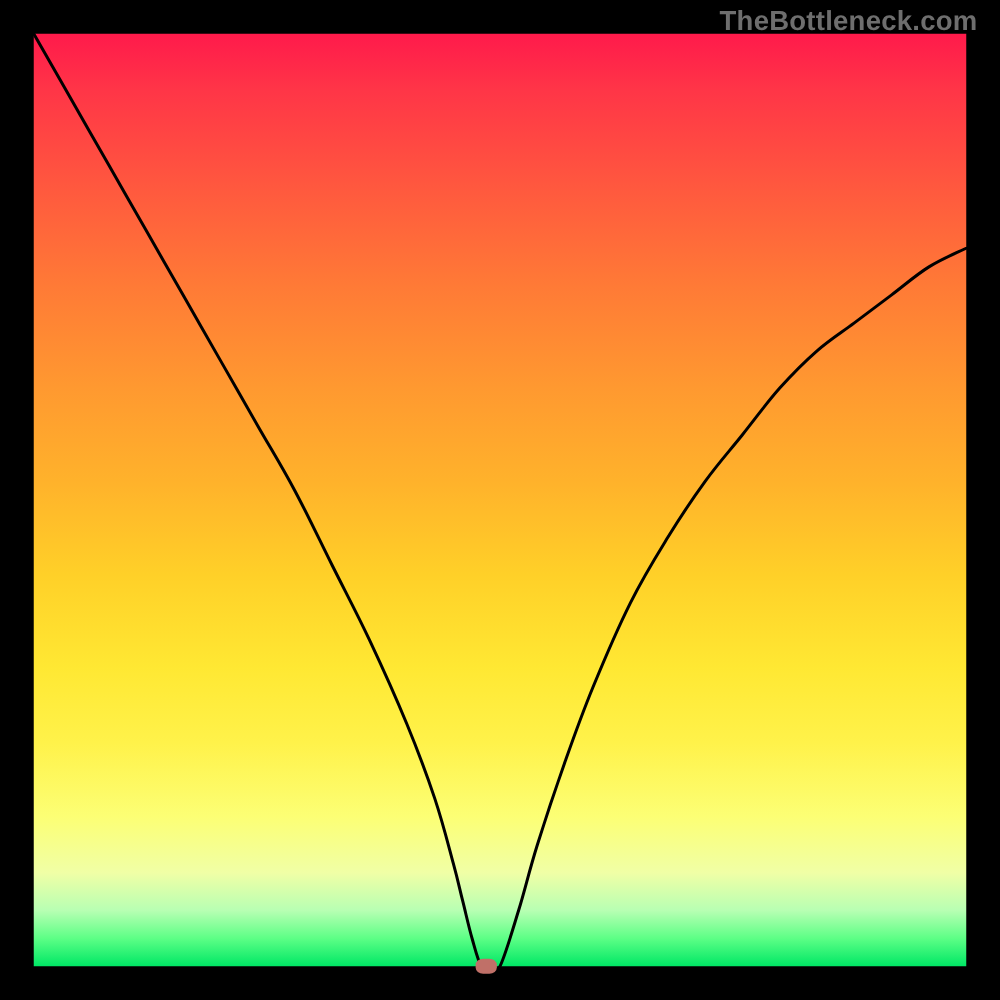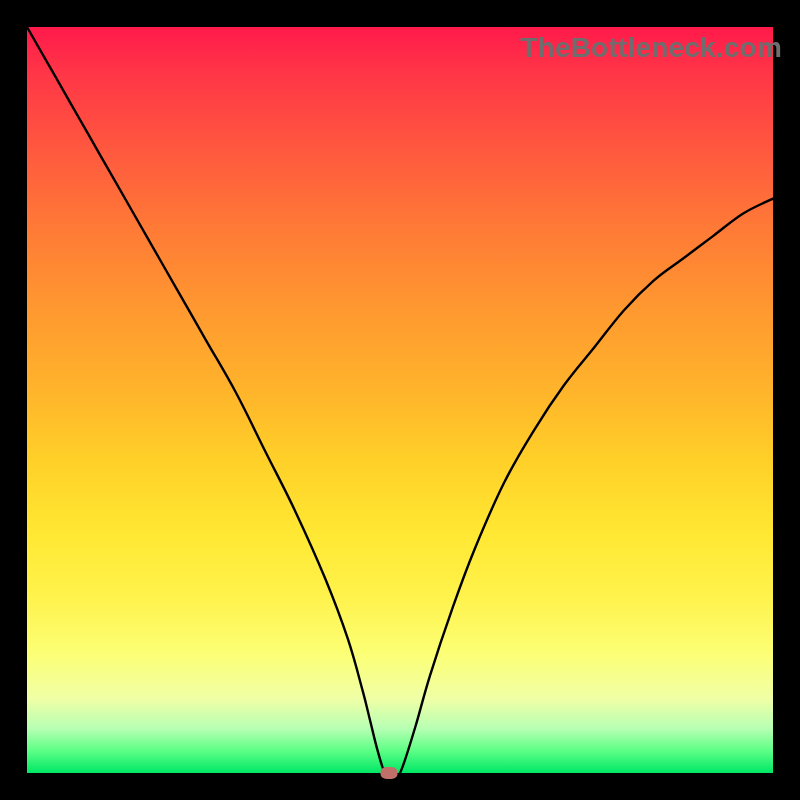--- a/index.html
+++ b/index.html
@@ -15,26 +15,25 @@
     position: relative;
     width: 800px;
     height: 800px;
     background: #000;
   }
   .watermark {
     position: absolute;
     top: 4px;
     right: 18px;
     color: #6e6e6e;
-    font-size: 28px;
+    font-size: 22px;
     font-weight: 600;
     letter-spacing: 0.2px;
     z-index: 10;
     user-select: none;
-    margin-top: 28px;
   }
   .plot-wrap {
     position: absolute;
     left: 27px;
     top: 27px;
     width: 746px;
     height: 746px;
     background: linear-gradient(to bottom,
       #ff1a4b 0%,
       #ff3547 6%,

